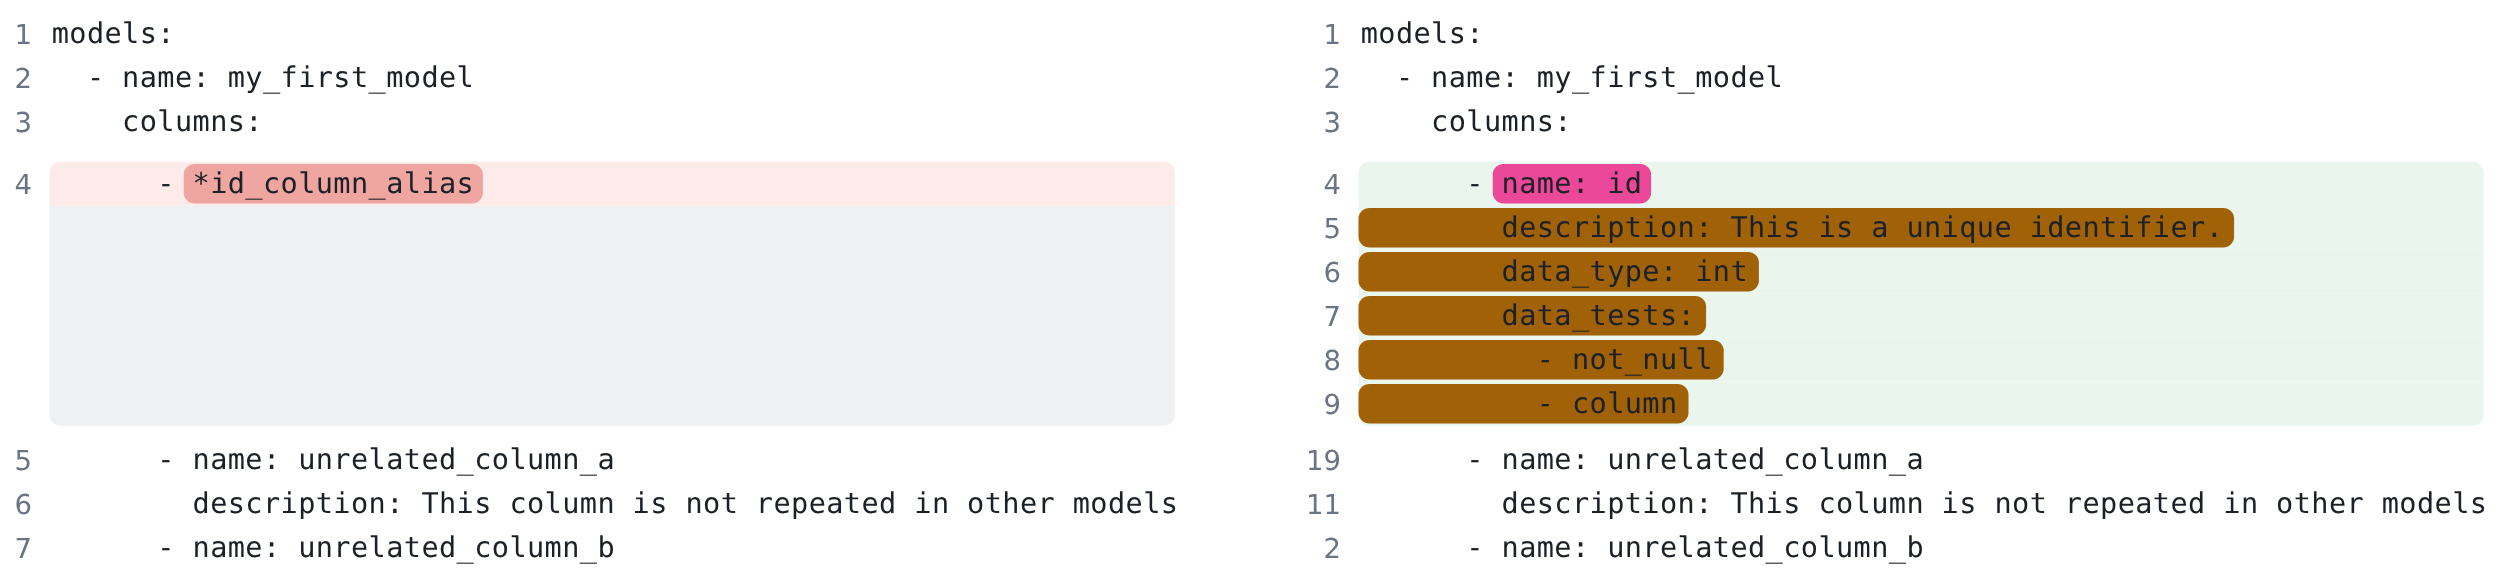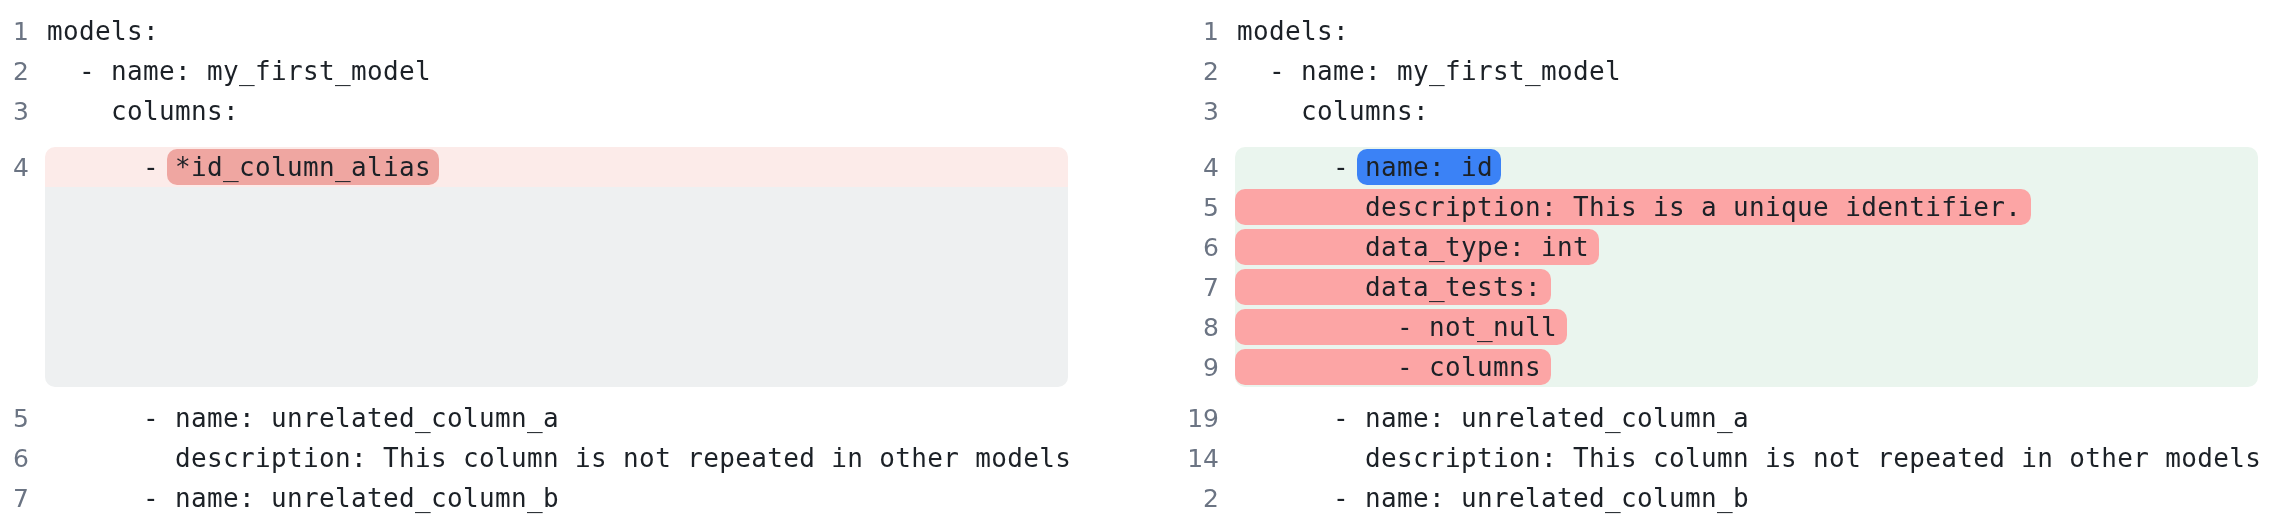--- a/index.html
+++ b/index.html
@@ -45,25 +45,25 @@
     background:#efa6a1;border-radius:10px;
     padding:3px 8px;margin:16px -8px;
   }
   .spacer-row{display:flex;height:200px;}
   .spacer-fill{flex:1 1 auto;background:#eef0f1;border-radius:0 0 10px 10px;}
   
   .row-added .code{background:#eaf5ee;}
   .row-added-first .code{border-radius:10px 10px 0 0;}
   .row-added-last .code{border-radius:0 0 10px 10px;}
   .pill-added{
-    background:#3b82f6;border-radius:10px;
+    background:#ec4899;border-radius:10px;
     padding:3px 8px;margin:0 -8px;
   }
   .pill-added-full{
-    background:#fca5a5;border-radius:10px;
+    background:#a16207;border-radius:10px;
     padding:3px 10px 3px 2px;margin:0 0 0 -2px;
   }
 </style>
 </head>
 <body>
 
 <div id="screen">
 
   <div class="panel panel-left">
     <div class="row">
@@ -131,29 +131,29 @@
     <div class="row row-added">
       <div class="gutter">7</div>
       <div class="code"><span class="pill-added-full">        data_tests:</span></div>
     </div>
     <div class="row row-added">
       <div class="gutter">8</div>
       <div class="code"><span class="pill-added-full">          - not_null</span></div>
     </div>
     <div class="row row-added row-added-last block-gap-bottom">
       <div class="gutter">9</div>
-      <div class="code"><span class="pill-added-full">          - columns</span></div>
+      <div class="code"><span class="pill-added-full">          - column</span></div>
     </div>
 
     <div class="row">
       <div class="gutter">19</div>
       <div class="code">      - name: unrelated_column_a</div>
     </div>
     <div class="row">
-      <div class="gutter">14</div>
+      <div class="gutter">11</div>
       <div class="code">        description: This column is not repeated in other models</div>
     </div>
     <div class="row">
       <div class="gutter">2</div>
       <div class="code">      - name: unrelated_column_b</div>
     </div>
   </div>
 
 </div>
 

